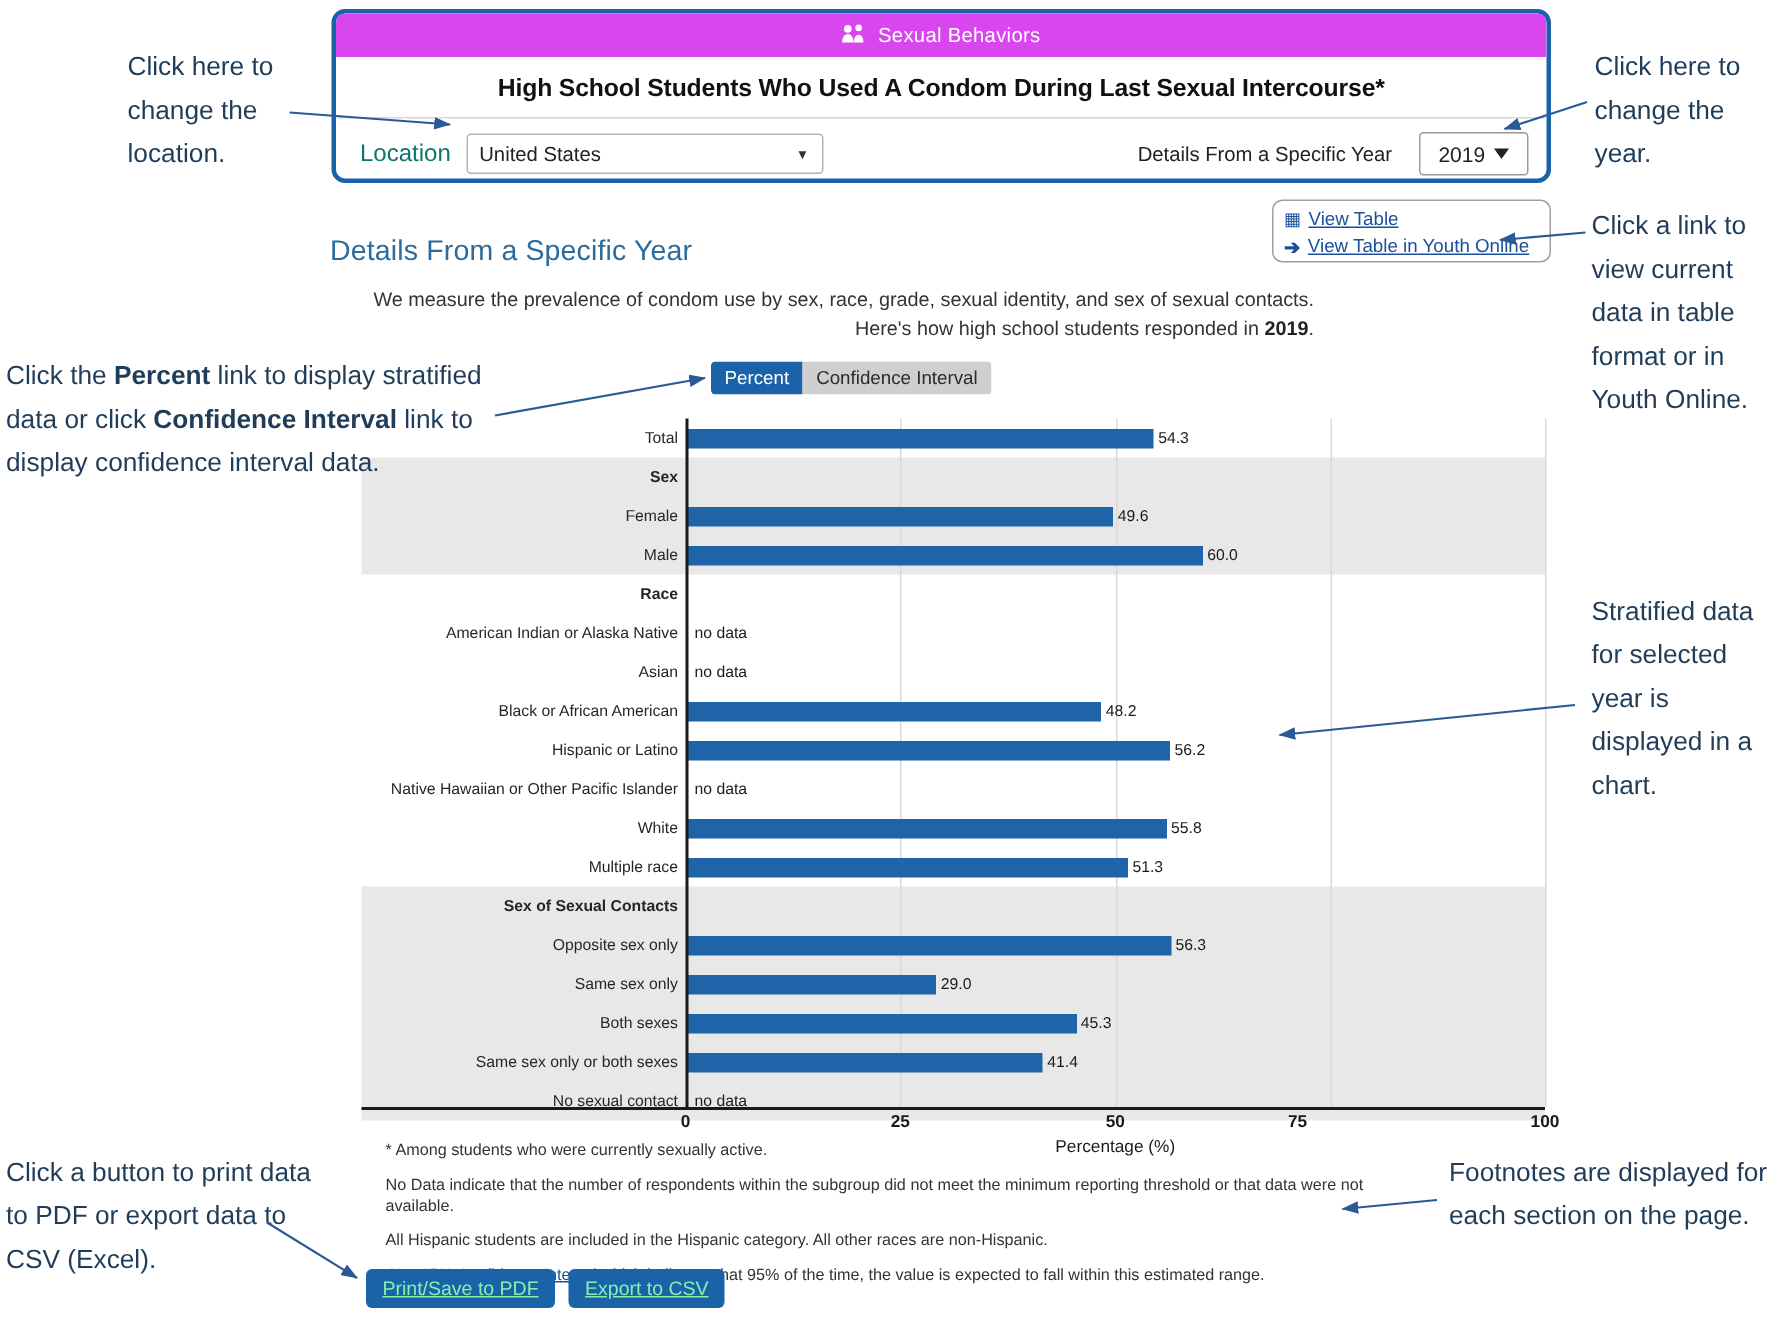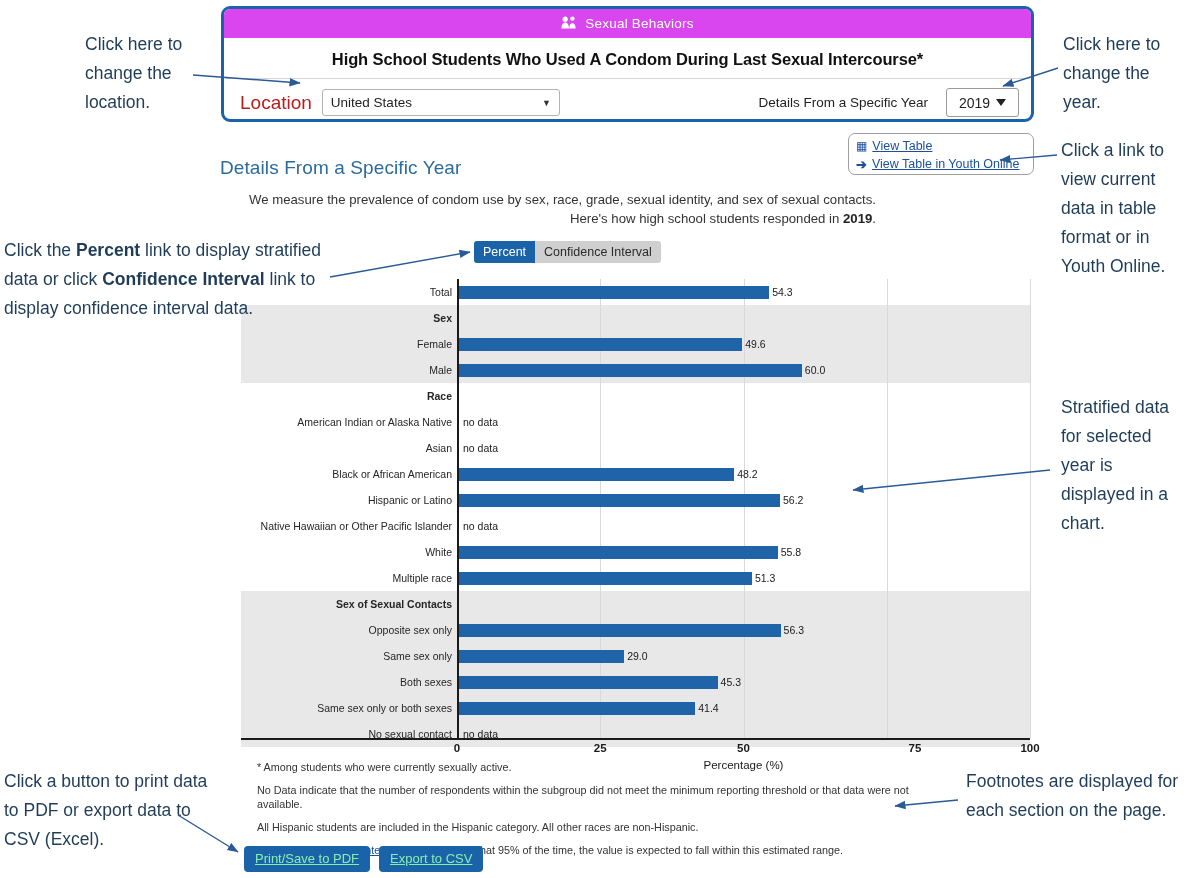--- a/index.html
+++ b/index.html
@@ -74,22 +74,22 @@
     background: #d7d7d7;
     margin: 0 1px;
   }
   .card-controls {
     display: flex;
     align-items: center;
     padding: 9px 12px 0 16px;
     gap: 10px;
   }
   .ctl-label {
-    font-size: 19px;
-    color: #b91c1c;
+    font-size: 16px;
+    color: #0f766e;
   }
   .loc-select {
     width: 238px;
     height: 27px;
     border: 1px solid #b4b4b4;
     border-radius: 3px;
     background: #fff;
     display: flex;
     align-items: center;
     padding: 0 8px;
@@ -461,21 +461,21 @@
     </div>
     <div class="row" style="top: 442px;">
       <div class="rowlabel">No sexual contact</div>
       <div class="nodata">no data</div>
     </div>
     <div class="axisline"></div>
     <div class="xaxis"></div>
     <div class="xtick" style="left: 216px;">0</div>
     <div class="xtick" style="left: 359.25px;">25</div>
     <div class="xtick" style="left: 502.5px;">50</div>
-    <div class="xtick" style="left: 674px; text-align: right;">75</div>
+    <div class="xtick" style="left: 624px; text-align: right;">75</div>
     <div class="xtick" style="left: 789px;">100</div>
     <div class="xtitle">Percentage (%)</div>
   </div>
 
 <div class="footnotes">
   <div class="fn">* Among students who were currently sexually active.</div>
   <div class="fn">No Data indicate that the number of respondents within the subgroup did not meet the minimum reporting threshold or that data were not available.</div>
   <div class="fn">All Hispanic students are included in the Hispanic category. All other races are non-Hispanic.</div>
   <div class="fn">
     <span>CI = </span><a href="#">95% Confidence Interval</a><span> which indicates that 95% of the time, the value is expected to fall within this estimated range.</span>

